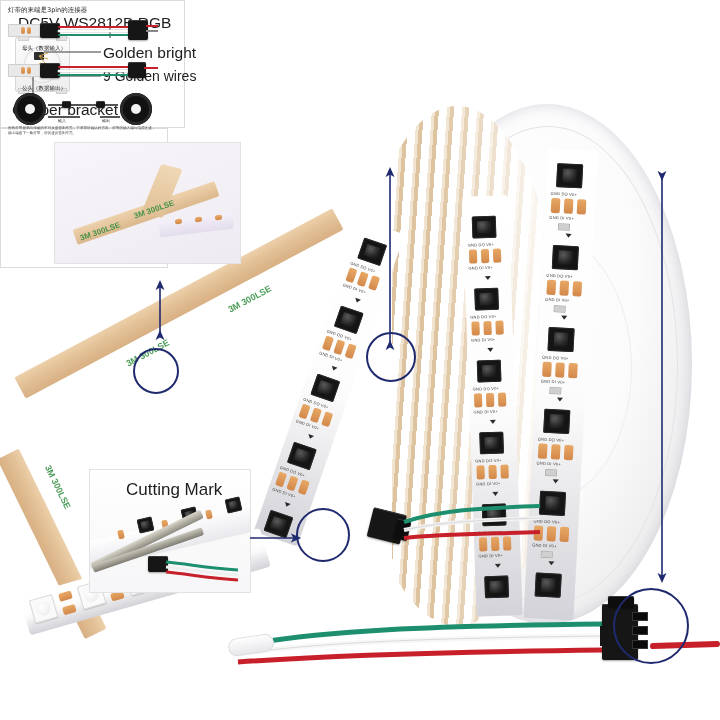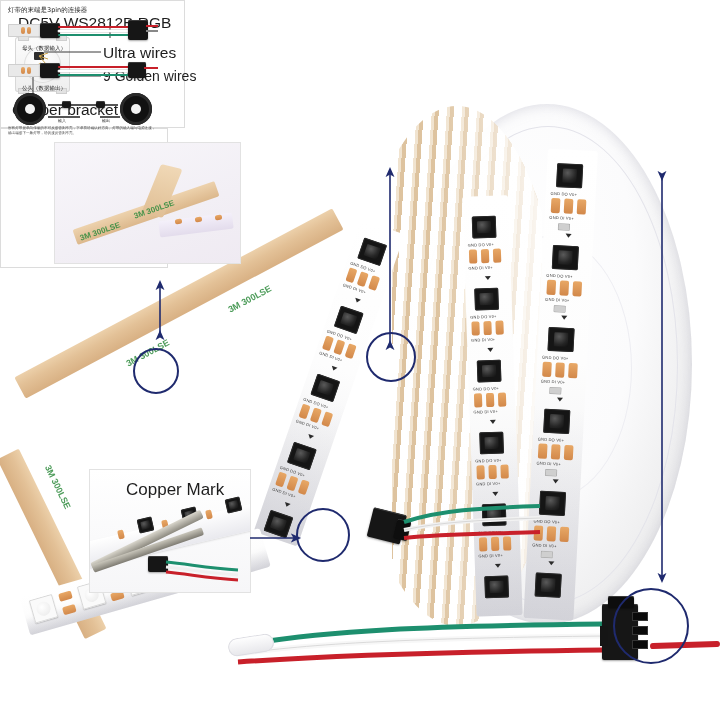--- a/index.html
+++ b/index.html
@@ -356,21 +356,21 @@
            background:linear-gradient(180deg,#c9c6bb,#7e7b72);border-radius:2px;"></div>
     </div>
 
     <div class="conn" style="left:58px;top:86px;width:20px;height:16px;"></div>
     <svg class="ann" style="left:74px;top:86px;width:80px;height:30px;">
       <path d="M2,6 C24,8 44,12 74,14" stroke="#1d8f6e" stroke-width="3" fill="none"></path>
       <path d="M2,11 C24,13 44,17 74,19" stroke="#f0f0f0" stroke-width="3" fill="none"></path>
       <path d="M2,16 C24,18 44,22 74,24" stroke="#c8202a" stroke-width="3" fill="none"></path>
     </svg>
   </div>
-  <div class="label t-big abs" style="left:126px;top:480px;">Copper Mark</div>
+  <div class="label t-big abs" style="left:126px;top:480px;">Cutting Mark</div>
 
   <div class="panel" style="left:293px;top:32px;width:185px;height:128px;">
     <div class="label t-mid" style="position:absolute;left:18px;top:14px;">DC5V  WS2812B  RGB</div>
 
     <div style="position:absolute;left:15px;top:37px;width:55px;height:55px;">
       <div style="position:absolute;inset:0;background:linear-gradient(180deg,#fcfcfc,#eeeeee);
                   border-radius:3px;box-shadow:inset 0 0 0 1px #d8d8d8;"></div>
 
       <div style="position:absolute;left:3px;top:-2px;width:11px;height:6px;background:#e2e2e2;box-shadow:inset 0 0 0 1px #cfcfcf;"></div>
       <div style="position:absolute;right:3px;top:-2px;width:11px;height:6px;background:#e2e2e2;box-shadow:inset 0 0 0 1px #cfcfcf;"></div>
@@ -394,21 +394,21 @@
     </div>
 
     <svg class="ann" style="left:0;top:0;width:185px;height:128px;">
       <line x1="44" y1="52" x2="101" y2="52" stroke="#3a3a3a" stroke-width="1"></line>
       <line x1="44" y1="76" x2="101" y2="76" stroke="#3a3a3a" stroke-width="1"></line>
       <line x1="33" y1="70" x2="33" y2="100" stroke="#3a3a3a" stroke-width="1"></line>
       <line x1="33" y1="100" x2="25" y2="106" stroke="#3a3a3a" stroke-width="1"></line>
       <line x1="110" y1="22" x2="110" y2="38" stroke="#3a3a3a" stroke-width="1"></line>
     </svg>
 
-    <div class="label t-mid" style="position:absolute;left:103px;top:44px;">Ultra wires</div>
+    <div class="label t-mid" style="position:absolute;left:103px;top:44px;">Golden bright</div>
     <div class="label t-mid" style="position:absolute;left:103px;top:68px;font-size:14px;">9 Golden wires</div>
     <div class="label t-mid" style="position:absolute;left:12px;top:101px;">Copper  bracket</div>
   </div>
 
   <div class="panel" style="left:540px;top:26px;width:168px;height:140px;">
 
     <div class="label t-cn" style="position:absolute;left:8px;top:6px;font-size:6.5px;">灯带的末端是3pin的连接器</div>
 
     <div style="position:absolute;left:8px;top:18px;width:152px;height:26px;">
       <div class="mini-strip" style="left:0;top:6px;width:34px;height:13px;background:#e9e9e9;

